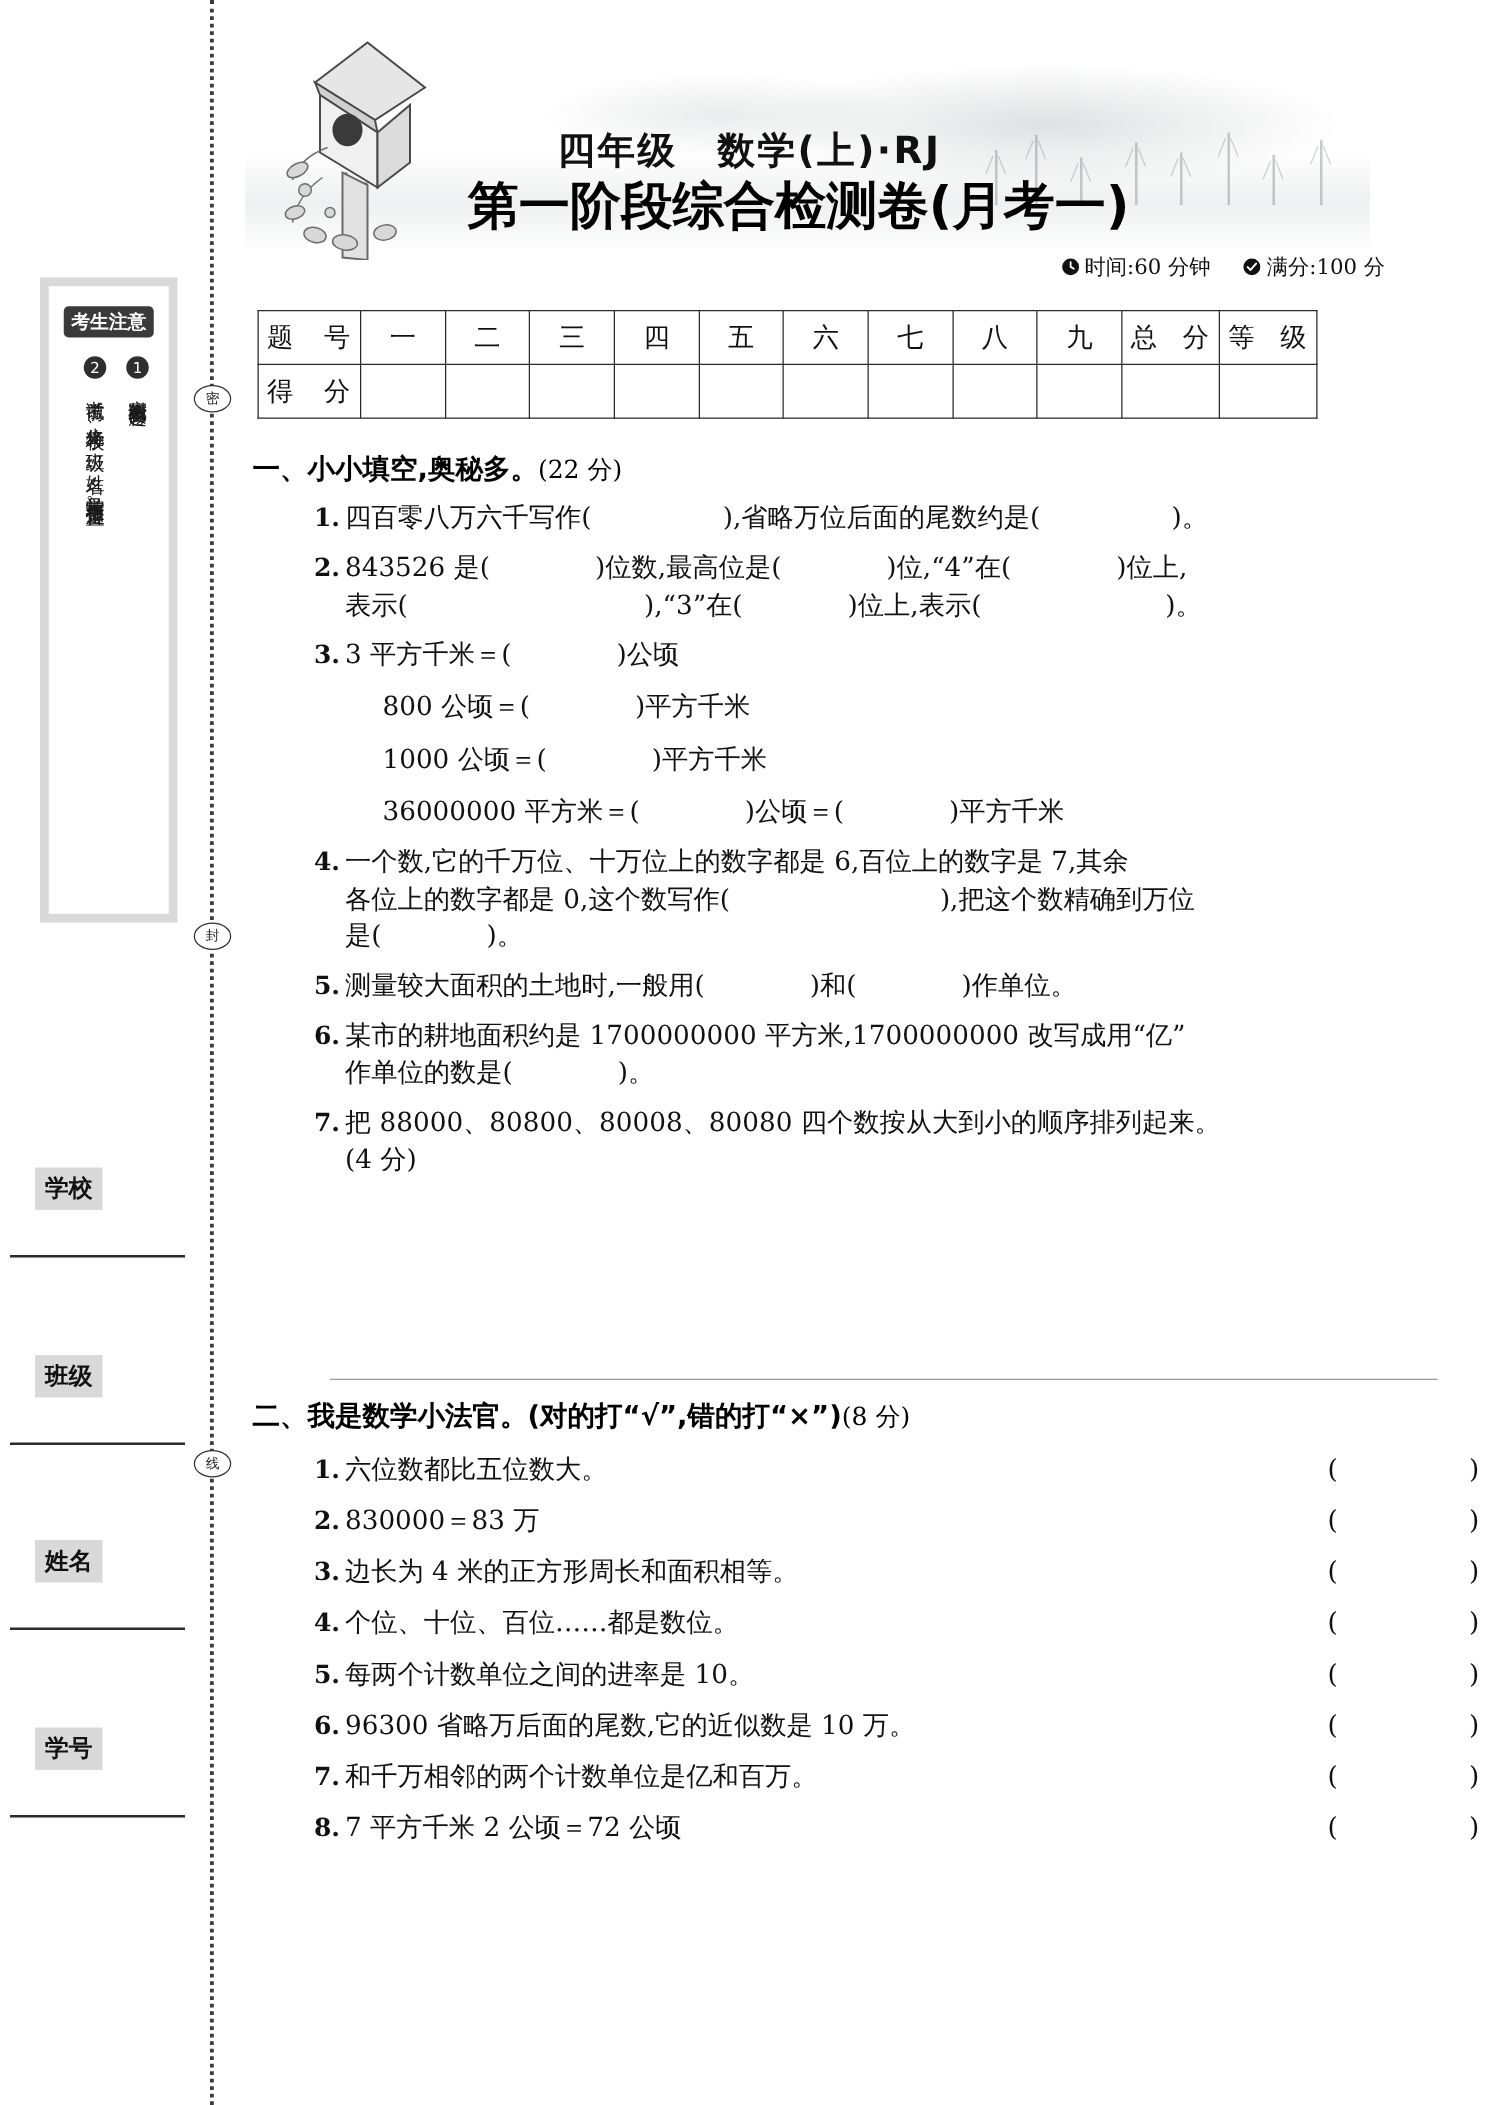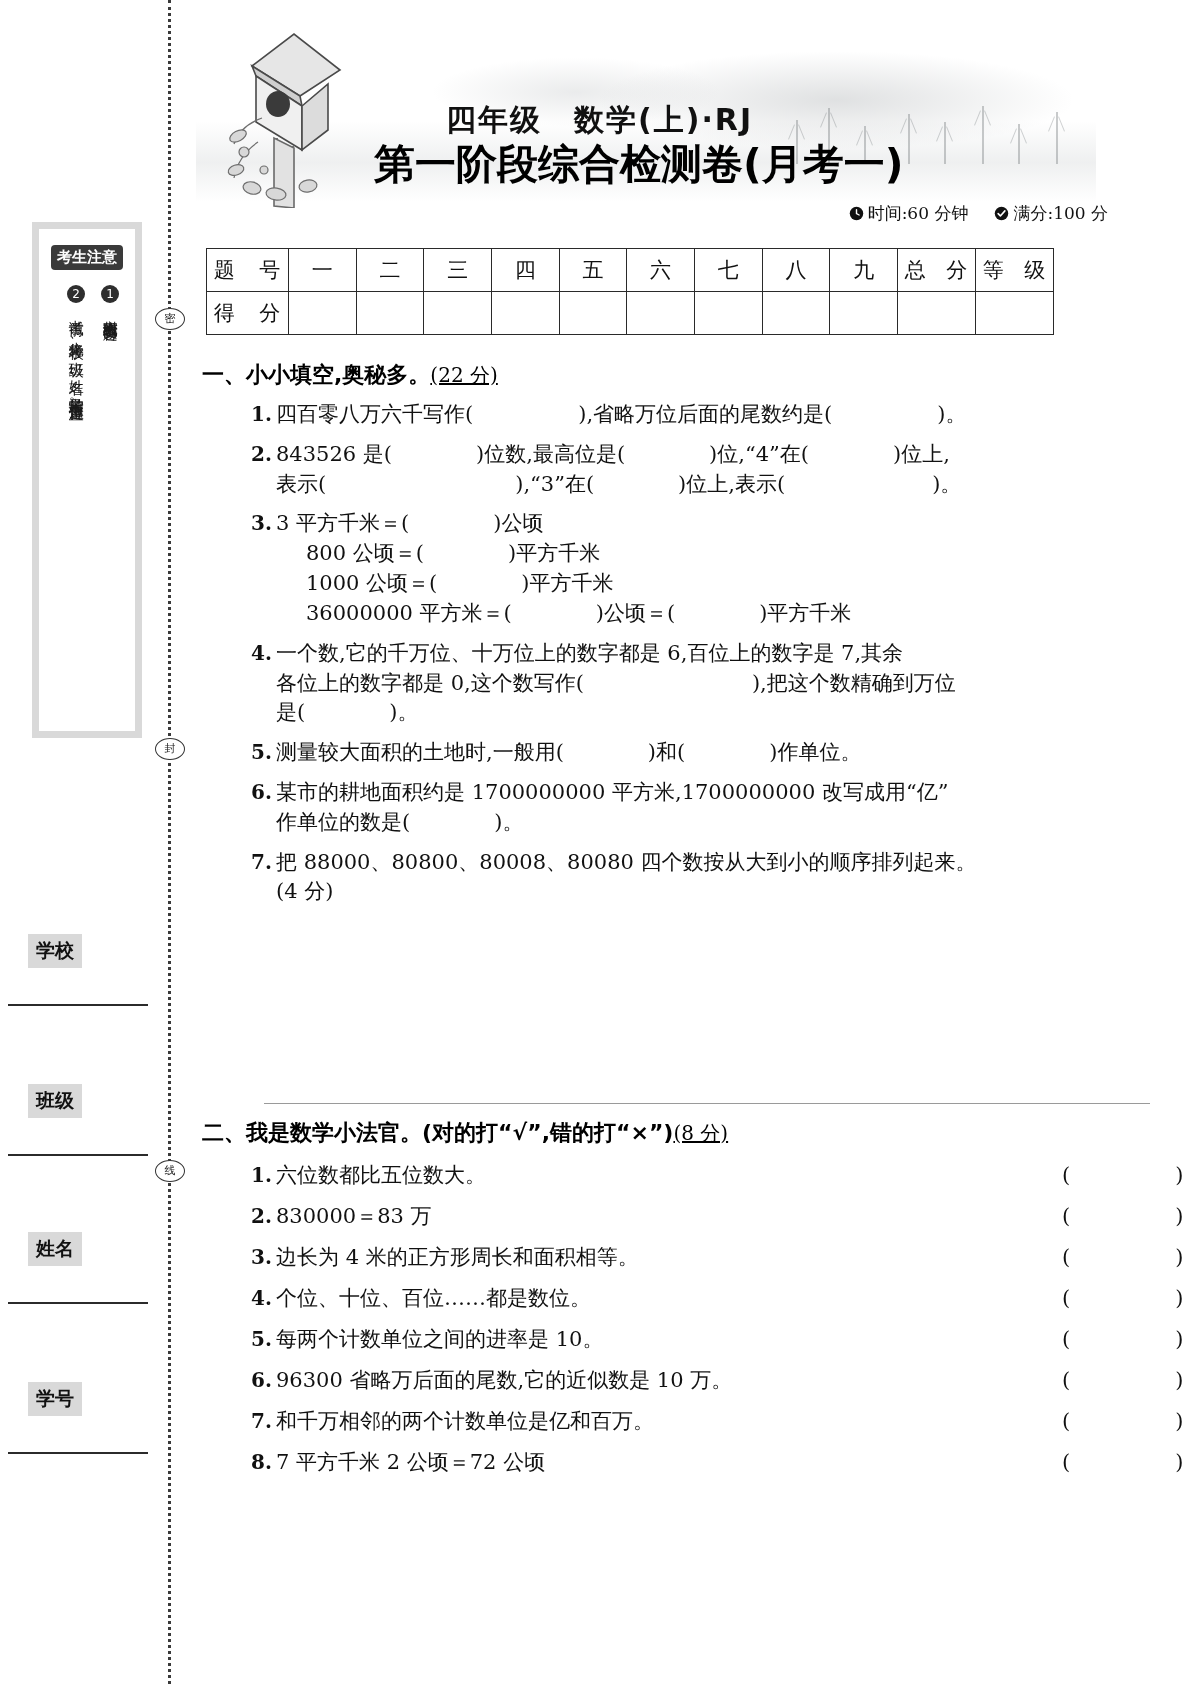--- a/index.html
+++ b/index.html
@@ -233,21 +233,20 @@
     font-family: "DejaVu Sans", "Liberation Sans", sans-serif;
     font-weight: bold;
     font-size: 22px;
     color: #000;
     margin: 0 0 8px 0;
   }
   .sec-title .pts {
     font-family: "DejaVu Serif", "Liberation Serif", serif;
     font-weight: normal;
     font-size: 20px;
-    text-decoration: underline;
   }
   #sec1 {
     position: absolute;
     left: 6px; top: 360px;
     width: 880px;
   }
   #sec2 {
     position: absolute;
     left: 6px; top: 1118px;
     width: 950px;
@@ -270,21 +269,21 @@
   .q-num {
     flex: none;
     width: 30px;
     font-weight: bold;
     text-align: right;
     padding-right: 4px;
     font-size: 20px;
   }
   .q-body { flex: 1; }
   .q-line { display: block; }
-  .q-sub { padding-left: 30px; display: block; }
+  .q-sub { padding-left: 30px; display: block; margin-top: 12px; }
 
   
   .tf {
     display: flex;
     align-items: baseline;
     font-family: "DejaVu Serif", "Liberation Serif", serif;
     font-size: 21px;
     color: #111;
     margin: 13px 0 0 0;
     padding-left: 44px;

